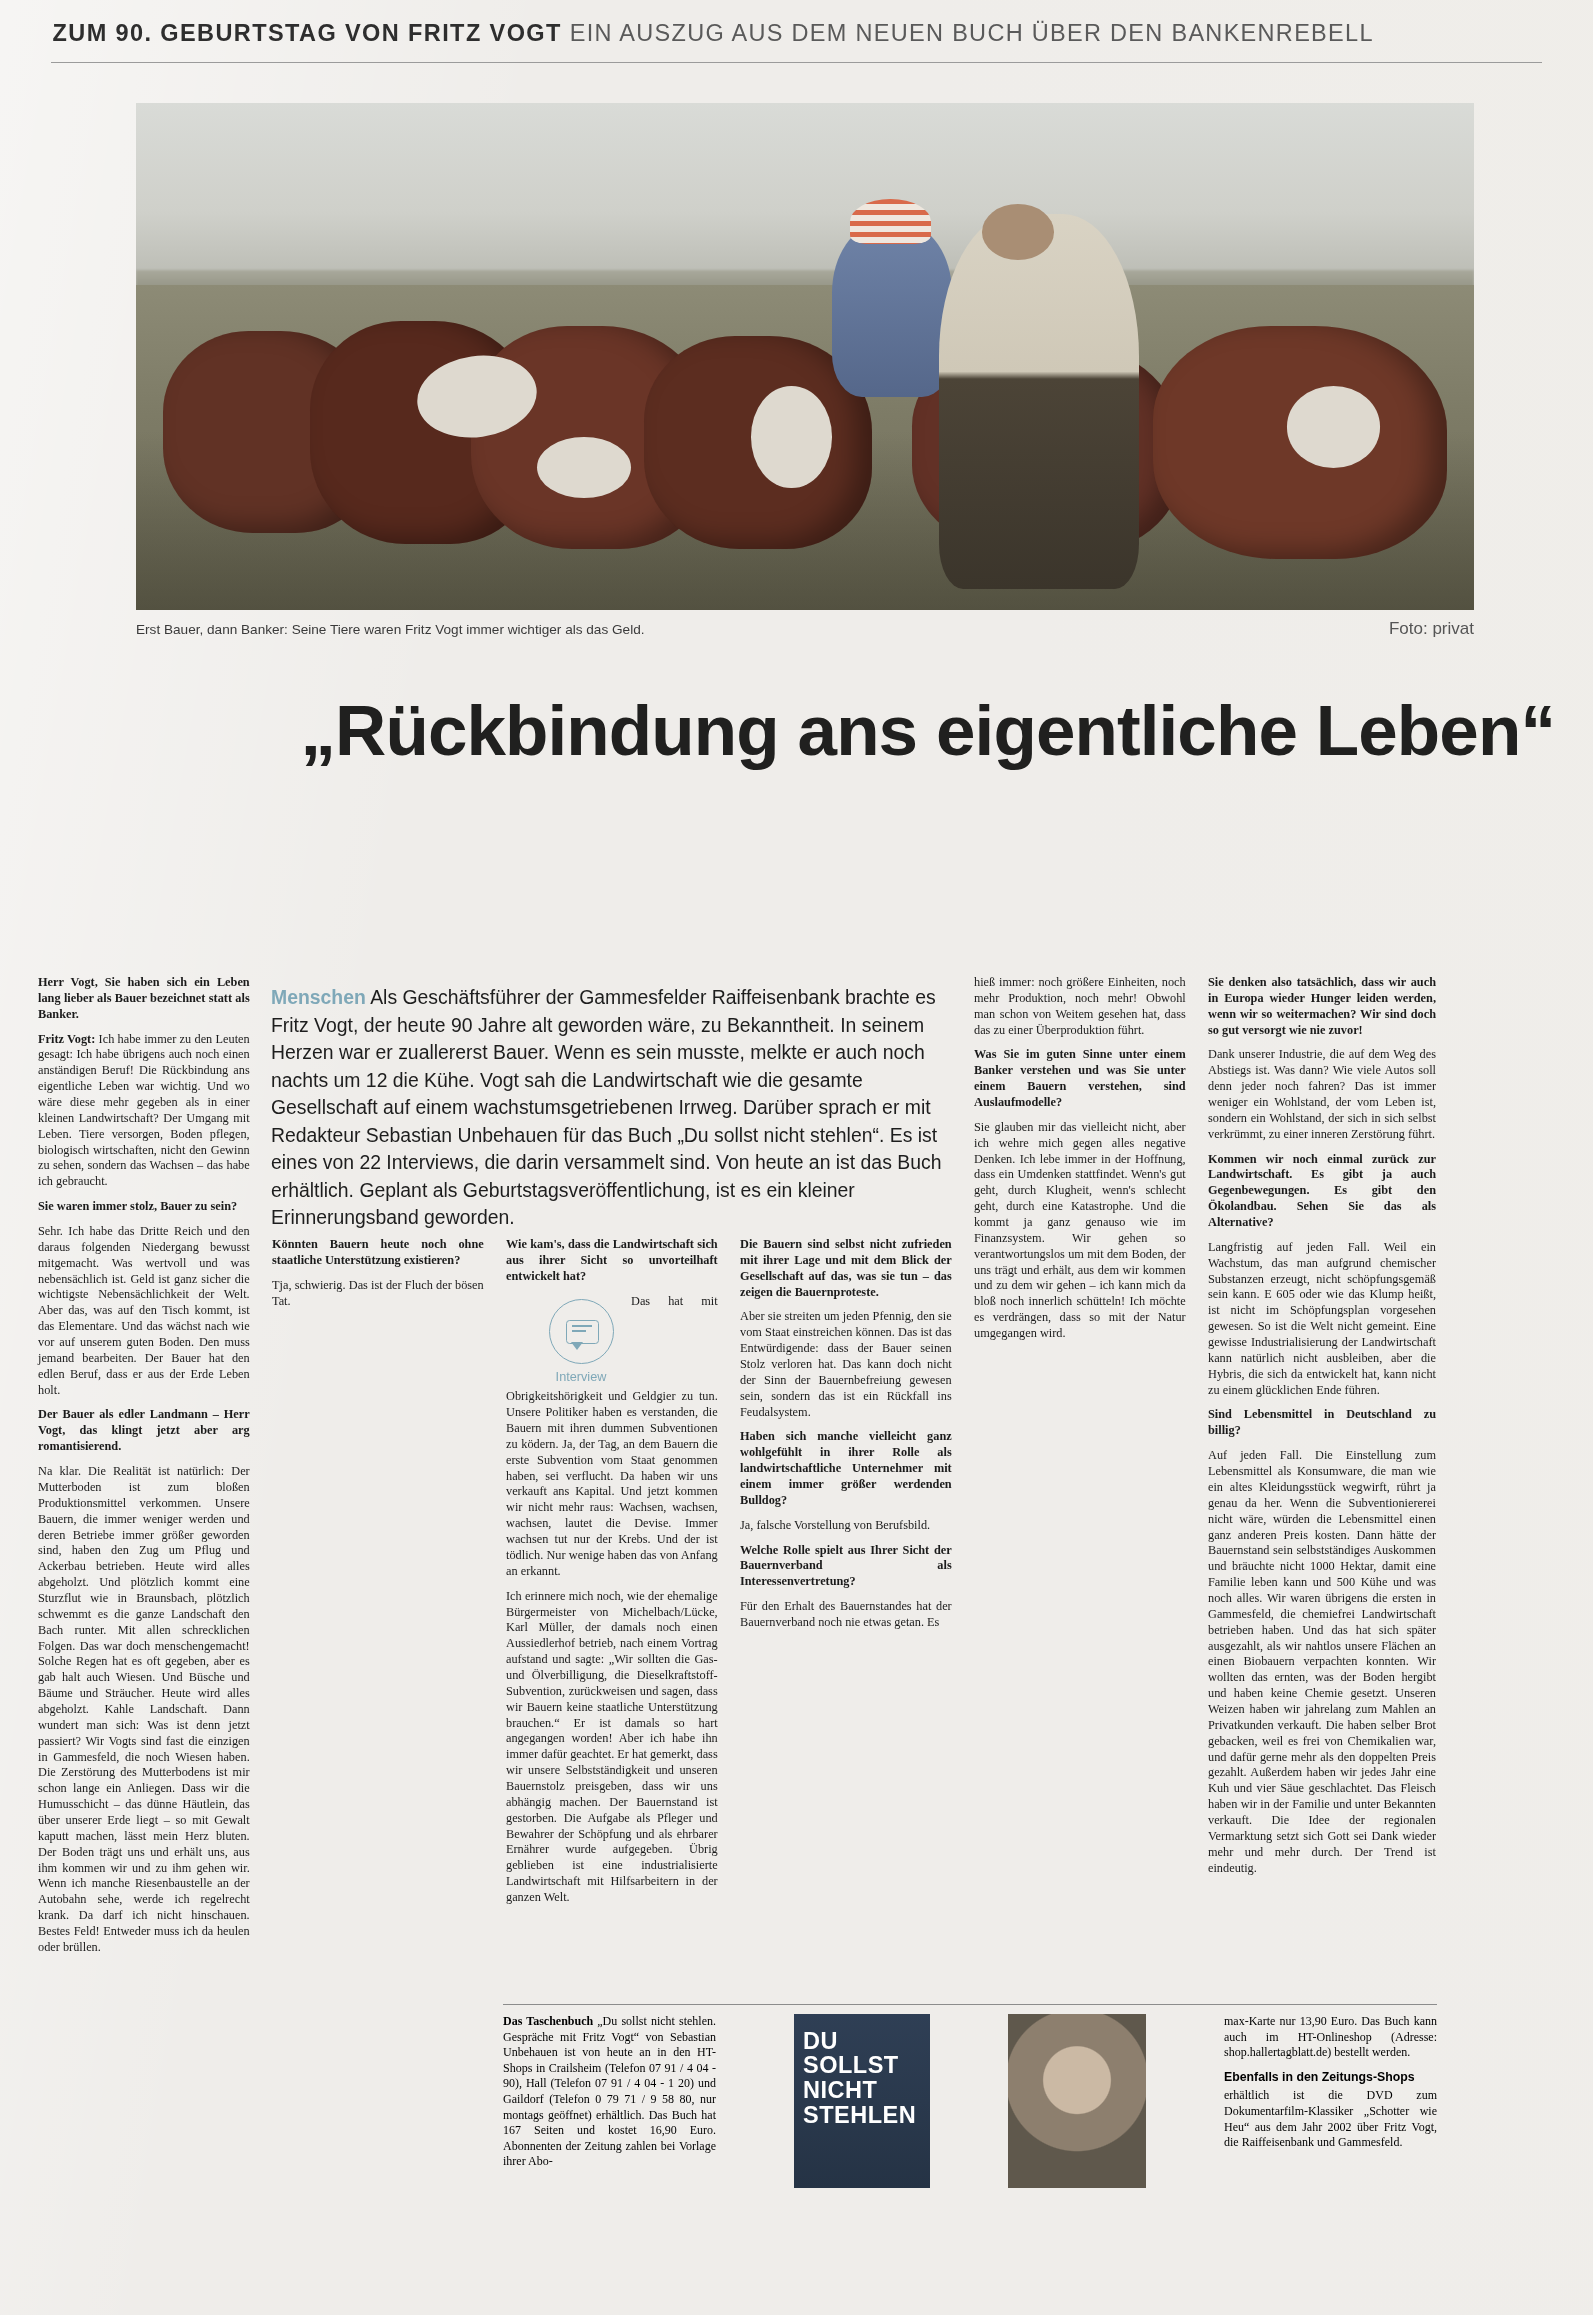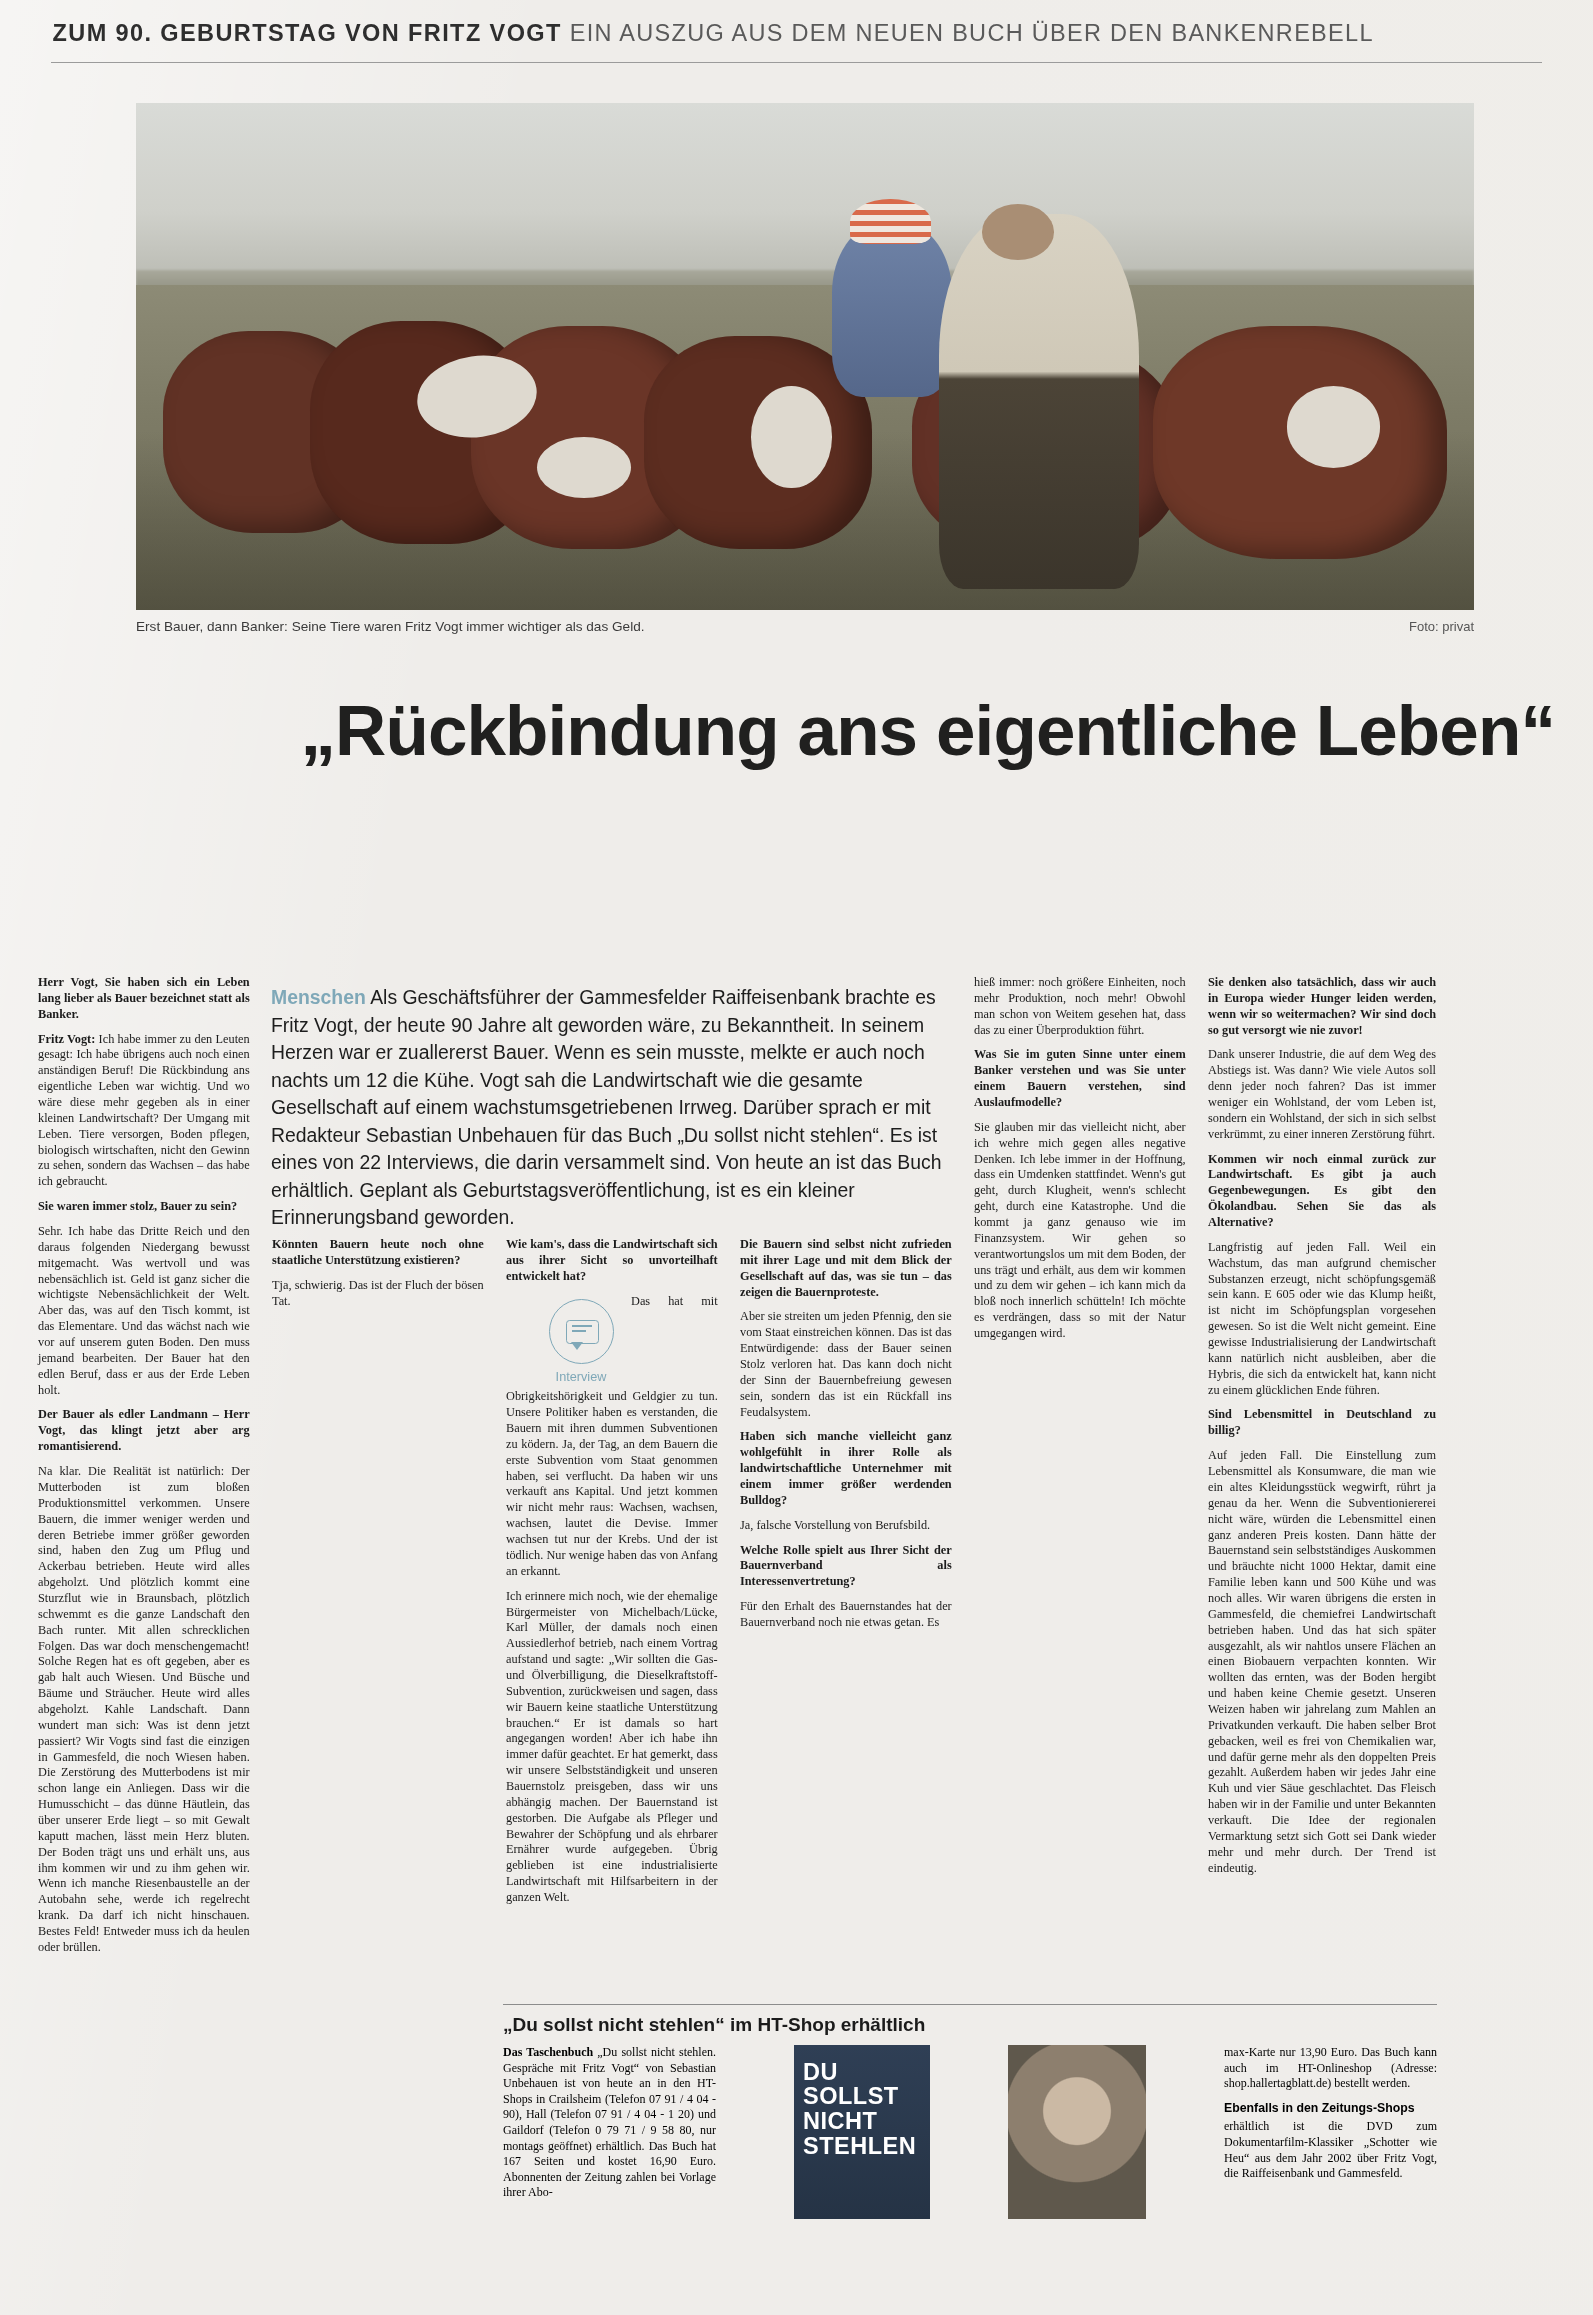--- a/index.html
+++ b/index.html
@@ -111,21 +111,21 @@
     background: repeating-linear-gradient(#d96a4a 0 5.4px, #efe7de 5.4px 11px);
     border-radius: 50% 50% 20% 20%;
   }
   .photo-caption-row {
     display: flex; justify-content: space-between; align-items: baseline;
     margin-top: 9px;
     font-family: "Liberation Sans", sans-serif;
     font-size: 13.6px;
     color: #3a3a3a;
   }
-  .photo-credit { font-size: 13px; color: #555; }
+  .photo-credit { font-size: 17px; color: #555; }
 
   
   .headline {
     text-align: right;
     font-family: "Liberation Sans", sans-serif;
     font-weight: bold;
     font-size: 71px;
     line-height: 1.02;
     letter-spacing: -0.9px;
     color: #20201f;
@@ -370,21 +370,20 @@
       <p class="q">Sind Lebensmittel in Deutschland zu billig?</p>
       <p class="a">Auf jeden Fall. Die Einstellung zum Lebensmittel als Konsumware, die man wie ein altes Kleidungsstück wegwirft, rührt ja genau da her. Wenn die Subventioniererei nicht wäre, würden die Lebensmittel einen ganz anderen Preis kosten. Dann hätte der Bauernstand sein selbstständiges Auskommen und bräuchte nicht 1000 Hektar, damit eine Familie leben kann und 500 Kühe und was noch alles. Wir waren übrigens die ersten in Gammesfeld, die chemiefrei Landwirtschaft betrieben haben. Und das hat sich später ausgezahlt, als wir nahtlos unsere Flächen an einen Biobauern verpachten konnten. Wir wollten das ernten, was der Boden hergibt und haben keine Chemie gesetzt. Unseren Weizen haben wir jahrelang zum Mahlen an Privatkunden verkauft. Die haben selber Brot gebacken, weil es frei von Chemikalien war, und dafür gerne mehr als den doppelten Preis gezahlt. Außerdem haben wir jedes Jahr eine Kuh und vier Säue geschlachtet. Das Fleisch haben wir in der Familie und unter Bekannten verkauft. Die Idee der regionalen Vermarktung setzt sich Gott sei Dank wieder mehr und mehr durch. Der Trend ist eindeutig.</p>
     </div>
   </div>
 
   <div class="lead-block">
     <span class="lead-label">Menschen</span><span> Als Geschäftsführer der Gammesfelder Raiffeisenbank brachte es Fritz Vogt, der heute 90 Jahre alt geworden wäre, zu Bekanntheit. In seinem Herzen war er zuallererst Bauer. Wenn es sein musste, melkte er auch noch nachts um 12 die Kühe. Vogt sah die Landwirtschaft wie die gesamte Gesellschaft auf einem wachstumsgetriebenen Irrweg. Darüber sprach er mit Redakteur Sebastian Unbehauen für das Buch „Du sollst nicht stehlen“. Es ist eines von 22 Interviews, die darin versammelt sind. Von heute an ist das Buch erhältlich. Geplant als Geburtstagsveröffentlichung, ist es ein kleiner Erinnerungsband geworden.</span>
   </div>
 
   <div class="box">
-    <div class="box-title">„Du sollst nicht stehlen“ im HT-Shop erhältlich</div>
     <div class="box-inner">
       <div class="box-col">
         <span class="lead-in">Das Taschenbuch</span><span> „Du sollst nicht stehlen. Gespräche mit Fritz Vogt“ von Sebastian Unbehauen ist von heute an in den HT-Shops in Crailsheim (Telefon 07 91 / 4 04 - 90), Hall (Telefon 07 91 / 4 04 - 1 20) und Gaildorf (Telefon 0 79 71 / 9 58 80, nur montags geöffnet) erhältlich. Das Buch hat 167 Seiten und kostet 16,90 Euro. Abonnenten der Zeitung zahlen bei Vorlage ihrer Abo-</span>
       </div>
       <div class="book-cover">DU SOLLST NICHT STEHLEN</div>
       <div class="author-photo"></div>
       <div class="box-col">
         <div>max-Karte nur 13,90 Euro. Das Buch kann auch im HT-Onlineshop (Adresse: shop.hallertagblatt.de) bestellt werden.</div>
         <div class="box-sub">Ebenfalls in den Zeitungs-Shops</div>
         <div> erhältlich ist die DVD zum Dokumentarfilm-Klassiker „Schotter wie Heu“ aus dem Jahr 2002 über Fritz Vogt, die Raiffeisenbank und Gammesfeld.</div>

